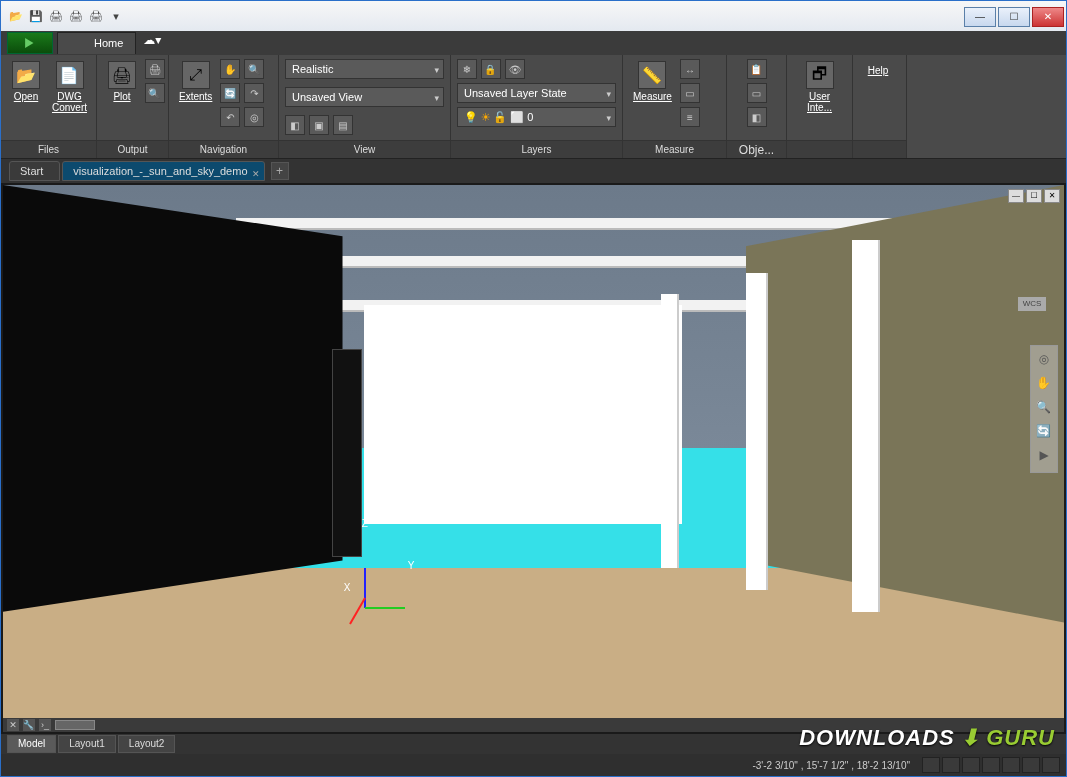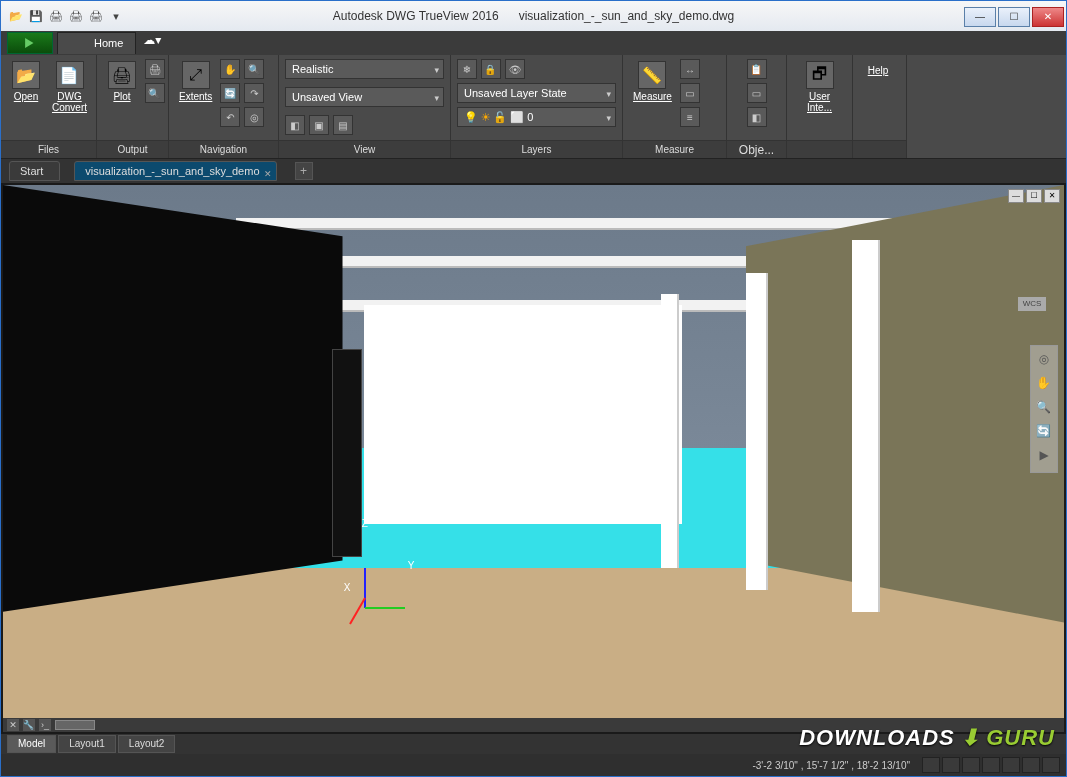--- a/index.html
+++ b/index.html
@@ -31,21 +31,21 @@
 .big-btn { display: flex; flex-direction: column; align-items: center; gap: 2px; padding: 2px 4px; min-width: 38px; }
 .big-btn .bi { width: 28px; height: 28px; background: #666; border: 1px solid #333; display: flex; align-items: center; justify-content: center; }
 .big-btn .bl { font-size: 10px; color: #fff; text-align: center; line-height: 11px; text-decoration: underline; }
 .col { display: flex; flex-direction: column; gap: 4px; }
 .sm-ic { width: 20px; height: 20px; background: #5a5a5a; border: 1px solid #333; display: flex; align-items: center; justify-content: center; font-size: 10px; color: #ccc; }
 .dd { height: 20px; background: #5a5a5a; border: 1px solid #333; color: #fff; font-size: 11px; padding: 0 18px 0 6px; line-height: 18px; position: relative; min-width: 150px; }
 .dd::after { content: "▾"; position: absolute; right: 4px; top: 1px; font-size: 9px; color: #ccc; }
 .row { display: flex; gap: 4px; align-items: center; }
 
 
-.doc-tabs { height: 24px; background: #333; display: flex; align-items: center; padding-left: 8px; gap: 14px; }
+.doc-tabs { height: 24px; background: #333; display: flex; align-items: center; padding-left: 8px; gap: 2px; }
 .doc-tab { height: 20px; padding: 0 16px 0 10px; font-size: 11px; color: #ddd; background: #3a3a3a; border: 1px solid #555; border-radius: 3px 3px 0 0; line-height: 18px; position: relative; }
 .doc-tab.active { background: #0c4a6e; }
 .doc-tab .x { position: absolute; right: 4px; top: 3px; font-size: 9px; color: #aaa; }
 .doc-plus { width: 18px; height: 18px; background: #444; color: #aaa; text-align: center; line-height: 16px; font-size: 12px; border: 1px solid #555; margin-left: 4px; }
 
 
 .viewport { flex: 1; position: relative; background: #1a1a1a; overflow: hidden; }
 .vp-inner { position: absolute; inset: 2px; background: #000; }
 .vp-controls { position: absolute; top: 4px; right: 4px; display: flex; gap: 2px; z-index: 50; }
 .vp-ctrl { width: 16px; height: 14px; background: #ddd; border: 1px solid #888; font-size: 8px; text-align: center; line-height: 12px; }
@@ -99,24 +99,20 @@
 <div class="window">
 
   <div class="titlebar">
     <div class="qat">
       <div class="ic">📂</div>
       <div class="ic">💾</div>
       <div class="ic">🖨</div>
       <div class="ic">🖨</div>
       <div class="ic">🖨</div>
       <div class="ic">▾</div>
-    </div>
-    <div class="title-text">
-      <span>Autodesk DWG TrueView 2016</span>
-      <span>visualization_-_sun_and_sky_demo.dwg</span>
     </div>
     <div class="win-controls">
       <div class="win-btn">—</div>
       <div class="win-btn">☐</div>
       <div class="win-btn close">✕</div>
     </div>
   </div>
 
   <div class="menu-row">
     <div class="app-btn">

